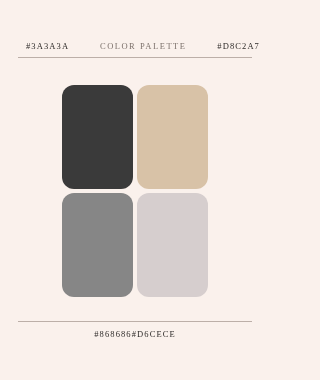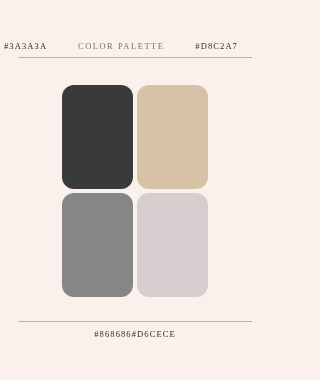--- a/index.html
+++ b/index.html
@@ -17,21 +17,21 @@
     position: relative;
     width: 270px;
     height: 380px;
     background: #FAF1EC;
     box-sizing: border-box;
   }
 
   
   .header-row {
     position: absolute;
-    left: 4px;
+    left: 26px;
     top: 38px;
     width: 234px;
     height: 16px;
     display: flex;
     align-items: center;
     justify-content: space-between;
   }
   .hex-label {
     font-family: "Liberation Serif", serif;
     font-size: 8.5px;

